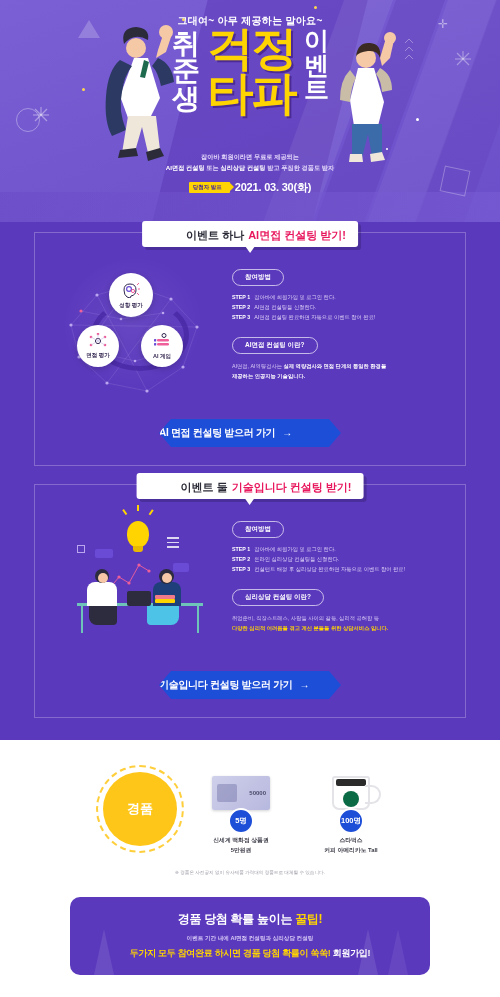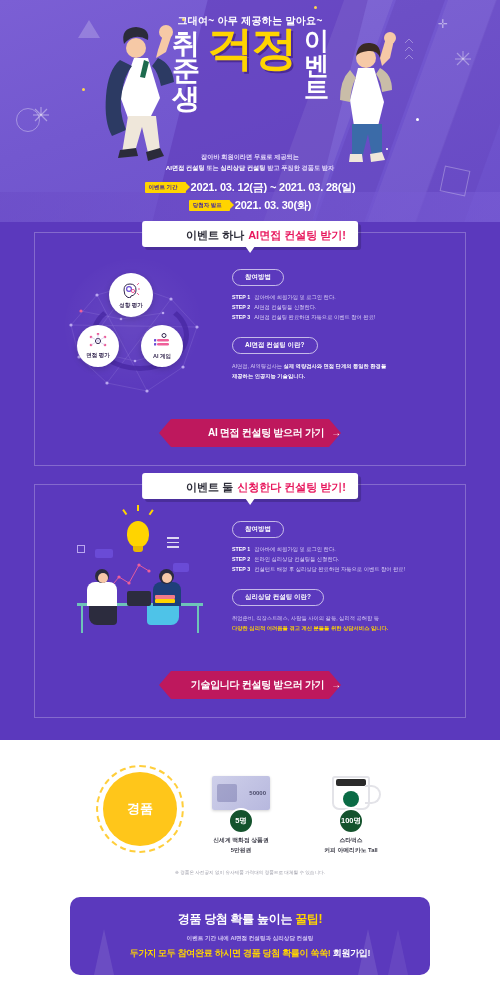--- a/index.html
+++ b/index.html
@@ -117,22 +117,22 @@
   }
   .steps{ margin-bottom:11px; }
   .step{ color:#ddd3f7; font-size:5.3px; line-height:1.85; display:flex; gap:4px; }
   .step b{ color:#ffffff; font-weight:900; flex:0 0 auto; }
   .desc{ color:#d8ccf5; font-size:5.3px; line-height:1.9; }
   .desc .hl{ color:#ffd400; font-weight:bold; }
   .desc .wh{ color:#ffffff; font-weight:bold; }
 
   .cta{
     display:block; width:182px; margin:14px auto 0; position:relative;
-    background:#be185d; color:#fff; font-size:10px; font-weight:900;
-    text-align:right; padding:7px 0; letter-spacing:-.3px;
+    background:#1d4ed8; color:#fff; font-size:10px; font-weight:900;
+    text-align:left; padding:7px 0; letter-spacing:-.3px;
     clip-path:polygon(12px 0,calc(100% - 12px) 0,100% 50%,calc(100% - 12px) 100%,12px 100%,0 50%);
     border:none; cursor:pointer; font-family:inherit;
   }
   .cta .arw{ margin-left:7px; font-weight:normal; }
 
   
   .brain{ position:absolute; inset:0; }
   .brain-bg{
     position:absolute; left:14px; top:4px; width:148px; height:142px;
     background:radial-gradient(ellipse at 45% 45%, rgba(255,255,255,.07) 0%, rgba(255,255,255,0) 62%);
@@ -228,21 +228,21 @@
   }
   .mug::after{
     content:""; position:absolute; right:-13px; top:7px; width:14px;height:15px;
     border:2.5px solid #e3e3e8; border-left:none; border-radius:0 10px 10px 0;
   }
   .mug .lid{ position:absolute; left:2px; top:1px; right:2px; height:7px; background:#2b2b2b; border-radius:2px;}
   .mug .logo{ position:absolute; left:50%; top:13px; margin-left:-8px; width:16px;height:16px;
     border-radius:50%; background:#0a6b45; }
   .pi-count{
     position:absolute; left:50%; transform:translateX(-50%); top:42px;
-    width:26px;height:26px;border-radius:50%; background:#14532d; color:#fff;
+    width:26px;height:26px;border-radius:50%; background:#1d4ed8; color:#fff;
     font-size:7.5px; font-weight:900; display:flex; align-items:center; justify-content:center;
     border:2px solid #fff;
   }
   .pi-label{ margin-top:16px; font-size:5.8px; line-height:1.7; color:#3a3a46; font-weight:bold; }
   .prize-note{ text-align:center; font-size:4.6px; color:#9a9aa6; margin-top:14px; }
 
   
   .tip-wrap{ background:#fff; padding:8px 0 26px; }
   .tip{
     width:360px; margin:0 auto; background:#5b39bd; border-radius:10px;
@@ -346,40 +346,37 @@
     <div class="hero-kicker">그대여~ 아무 제공하는 말아요~</div>
 
     <div class="hero-title">
       <div class="ht-col ht-left">
         <span>취</span>
         <span>준</span>
         <span>생</span>
       </div>
       <div class="ht-col ht-mid">
         <span>걱정</span>
+        <span>타파</span>
       </div>
       <div class="ht-col ht-right">
         <span>이</span>
         <span>벤</span>
         <span>트</span>
       </div>
     </div>
 
     <div class="hero-sub">
       <div>잡아바 회원이라면 무료로 제공되는</div>
       <div>
         <b>AI면접 컨설팅</b><span> 또는 </span><b>심리상담 컨설팅</b><span> 받고 푸짐한 경품도 받자</span>
       </div>
     </div>
 
     <div class="hero-dates">
-      <div class="date-row">
-        <span class="date-chip">이벤트 기간</span>
-        <span class="date-val">2021. 03. 12(금) ~ 2021. 03. 28(일)</span>
-      </div>
       <div class="date-row">
         <span class="date-chip">당첨자 발표</span>
         <span class="date-val">2021. 03. 30(화)</span>
       </div>
     </div>
   </section>
 
   <section class="events">
 
     <div class="ev-card">
@@ -493,21 +490,21 @@
         </div>
       </div>
 
       <button class="cta">
         <span>AI 면접 컨설팅 받으러 가기</span><span class="arw">→</span>
       </button>
     </div>
 
     <div class="ev-card">
       <div class="callout">
-        <span class="co-a">이벤트 둘</span><span class="co-b">신청한다 컨설팅 받기!</span>
+        <span class="co-a">이벤트 둘</span><span class="co-b">기술입니다 컨설팅 받기!</span>
       </div>
 
       <div class="ev-body">
         <div class="ev-visual">
           <div class="counsel">
             <div class="bray" style="transform:rotate(-35deg)"></div>
             <div class="bray" style="transform:rotate(0deg)"></div>
             <div class="bray" style="transform:rotate(35deg)"></div>
             <div class="bulb"></div>
             <div class="sq"></div>

